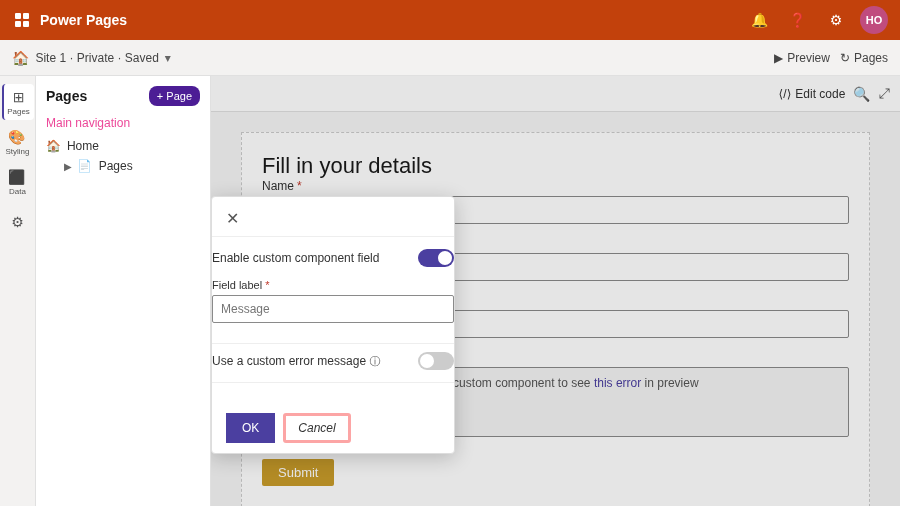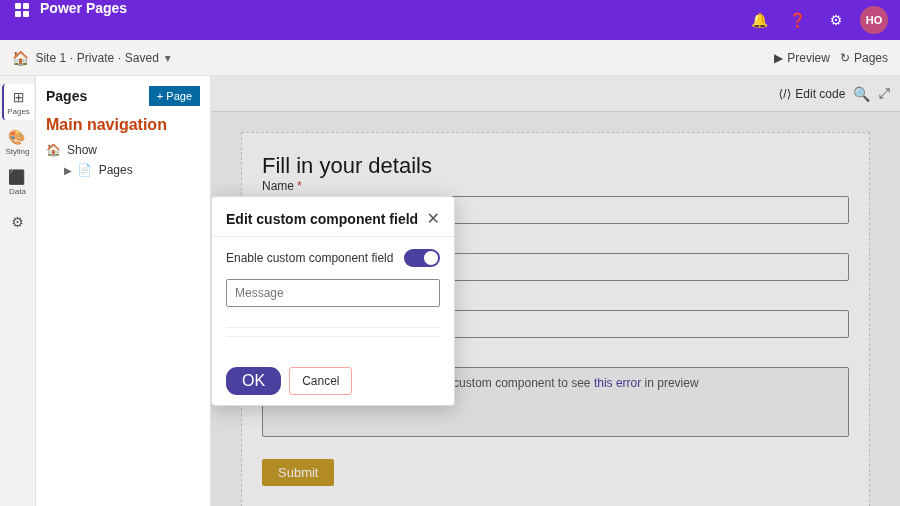--- a/index.html
+++ b/index.html
@@ -1,22 +1,23 @@
 <!DOCTYPE html>
 <html><head>
   <meta charset="utf-8">
   <style>
     * { box-sizing: border-box; margin: 0; padding: 0; }
     body { font-family: 'Segoe UI', sans-serif; font-size: 13px; background: #f5f5f5; overflow: hidden; width: 900px; height: 506px; }
 
     
     .topbar {
       height: 40px;
-      background: #6d28d9;
-      display: flex;
+      background: #c2410c;
+      display: flex;
+      align-items: center;
       padding: 0 12px;
       gap: 8px;
       color: white;
     }
     .topbar-logo-icon { display: flex; align-items: center; justify-content: center; width: 20px; height: 20px; }
     .topbar-title { font-size: 14px; font-weight: 600; color: white; flex: 1; }
     .topbar-right { display: flex; align-items: center; gap: 10px; }
     .env-info { display: flex; flex-direction: column; align-items: flex-end; font-size: 10px; color: #d0c8f0; line-height: 1.3; }
     .topbar-icon-btn { width: 28px; height: 28px; display: flex; align-items: center; justify-content: center; border-radius: 4px; cursor: pointer; color: white; font-size: 14px; }
     .topbar-avatar { width: 28px; height: 28px; border-radius: 50%; background: #c04c7e; display: flex; align-items: center; justify-content: center; font-size: 11px; font-weight: 600; color: white; }
@@ -69,22 +70,22 @@
     
     .pages-panel {
       width: 175px;
       background: white;
       border-right: 1px solid #e0e0e0;
       padding: 10px;
       position: relative;
     }
     .pages-header { display: flex; align-items: center; justify-content: space-between; margin-bottom: 10px; }
     .pages-title { font-size: 14px; font-weight: 600; color: #1a1a1a; }
-    .add-page-btn { display: flex; align-items: center; gap: 4px; background: #0369a1; color: white; border: none; padding: 4px 8px; border-radius: 0; font-size: 11px; cursor: pointer; }
-    .nav-section-title { font-size: 16px; font-weight: 700; color: #c2410c; margin-bottom: 6px; }
+    .add-page-btn { display: flex; align-items: center; gap: 4px; background: #4c1d95; color: white; border: none; padding: 4px 8px; border-radius: 8px; font-size: 11px; cursor: pointer; }
+    .nav-section-title { font-size: 12px; font-weight: 400; color: #ec4899; margin-bottom: 6px; }
     .nav-item { display: flex; align-items: center; gap: 6px; padding: 3px 0; cursor: pointer; font-size: 12px; color: #333; }
     .nav-item-child { padding-left: 18px; }
     .nav-item-icon { font-size: 12px; }
     .chevron { font-size: 10px; color: #666; }
 
     
     .content-area {
       flex: 1;
       background: #f5f5f5;
       position: relative;
@@ -175,29 +176,29 @@
     }
     .modal-header {
       display: flex;
       align-items: center;
       justify-content: space-between;
       padding: 12px 14px 8px;
       border-bottom: 1px solid #eee;
     }
     .modal-title { font-size: 14px; font-weight: 600; color: #1a1a1a; }
     .modal-close { cursor: pointer; color: #555; font-size: 16px; border: none; background: none; }
-    .modal-body { padding: 12px 14px; }
+    .modal-body { padding: 12px 0; }
     .modal-row { display: flex; align-items: center; justify-content: space-between; margin-bottom: 12px; }
     .modal-label { font-size: 12px; color: #333; }
     .modal-section-label { font-size: 11px; color: #333; margin-bottom: 4px; display: flex; align-items: center; gap: 3px; }
     .modal-input { width: 100%; height: 28px; border: 1px solid #8a8a8a; border-radius: 2px; padding: 0 8px; font-size: 12px; margin-bottom: 12px; }
     .modal-divider { border: none; border-top: 1px solid #eee; margin: 8px 0; }
     .modal-footer { display: flex; gap: 8px; padding: 10px 14px; justify-content: flex-start; }
-    .modal-ok-btn { background: #4b3fa0; color: white; border: none; padding: 5px 16px; border-radius: 11px; font-size: 16px; cursor: pointer; }
-    .modal-cancel-btn { background: white; color: #333; border: 1px solid #fca5a5; padding: 5px 12px; border-radius: 3px; font-size: 12px; cursor: pointer; }
+    .modal-ok-btn { background: #4b3fa0; color: white; border: none; padding: 5px 16px; border-radius: 0; font-size: 12px; cursor: pointer; }
+    .modal-cancel-btn { background: white; color: #333; border: 3px solid #fca5a5; padding: 5px 12px; border-radius: 3px; font-size: 12px; cursor: pointer; font-style: italic; }
     .modal-info-icon { color: #555; font-size: 11px; cursor: pointer; }
 
     
     .toggle {
       width: 36px; height: 18px;
       border-radius: 10px;
       position: relative;
       cursor: pointer;
       flex-shrink: 0;
     }
@@ -274,21 +275,21 @@
   </div>
 
   <div class="pages-panel">
     <div class="pages-header">
       <span class="pages-title">Pages</span>
       <button class="add-page-btn">+ Page</button>
     </div>
     <div class="nav-section-title">Main navigation</div>
     <div class="nav-item">
       <span class="nav-item-icon">🏠</span>
-      <span>Show</span>
+      <span>Home</span>
     </div>
     <div class="nav-item nav-item-child">
       <span class="chevron">▶</span>
       <span class="nav-item-icon">📄</span>
       <span>Pages</span>
     </div>
   </div>
 
   <div class="content-area">
 
@@ -343,39 +344,51 @@
           </div>
         </div>
       </div>
 
       <button class="submit-btn">Submit</button>
     </div>
 
     <div class="modal-overlay">
       <div class="modal">
         <div class="modal-header">
-          <span class="modal-title">Edit custom component field</span>
           <button class="modal-close">✕</button>
         </div>
         <div class="modal-body">
 
           <div class="modal-row">
             <span class="modal-label">Enable custom component field</span>
             <div class="toggle on">
               <div class="toggle-dot"></div>
             </div>
           </div>
 
           <div>
+            <div class="modal-section-label">
+              <span>Field label</span>
+              <span class="required-star">*</span>
+            </div>
             <input class="modal-input" type="text" placeholder="Message" style="">
           </div>
 
           <hr class="modal-divider">
 
 
+          <div class="modal-row">
+            <span class="modal-label">
+              <span>Use a custom error message</span>
+              <span class="modal-info-icon"> ⓘ</span>
+            </span>
+            <div class="toggle off">
+              <div class="toggle-dot"></div>
+            </div>
+          </div>
 
           <hr class="modal-divider">
 
 
         </div>
         <div class="modal-footer">
           <button class="modal-ok-btn">OK</button>
           <button class="modal-cancel-btn">Cancel</button>
         </div>
       </div>

